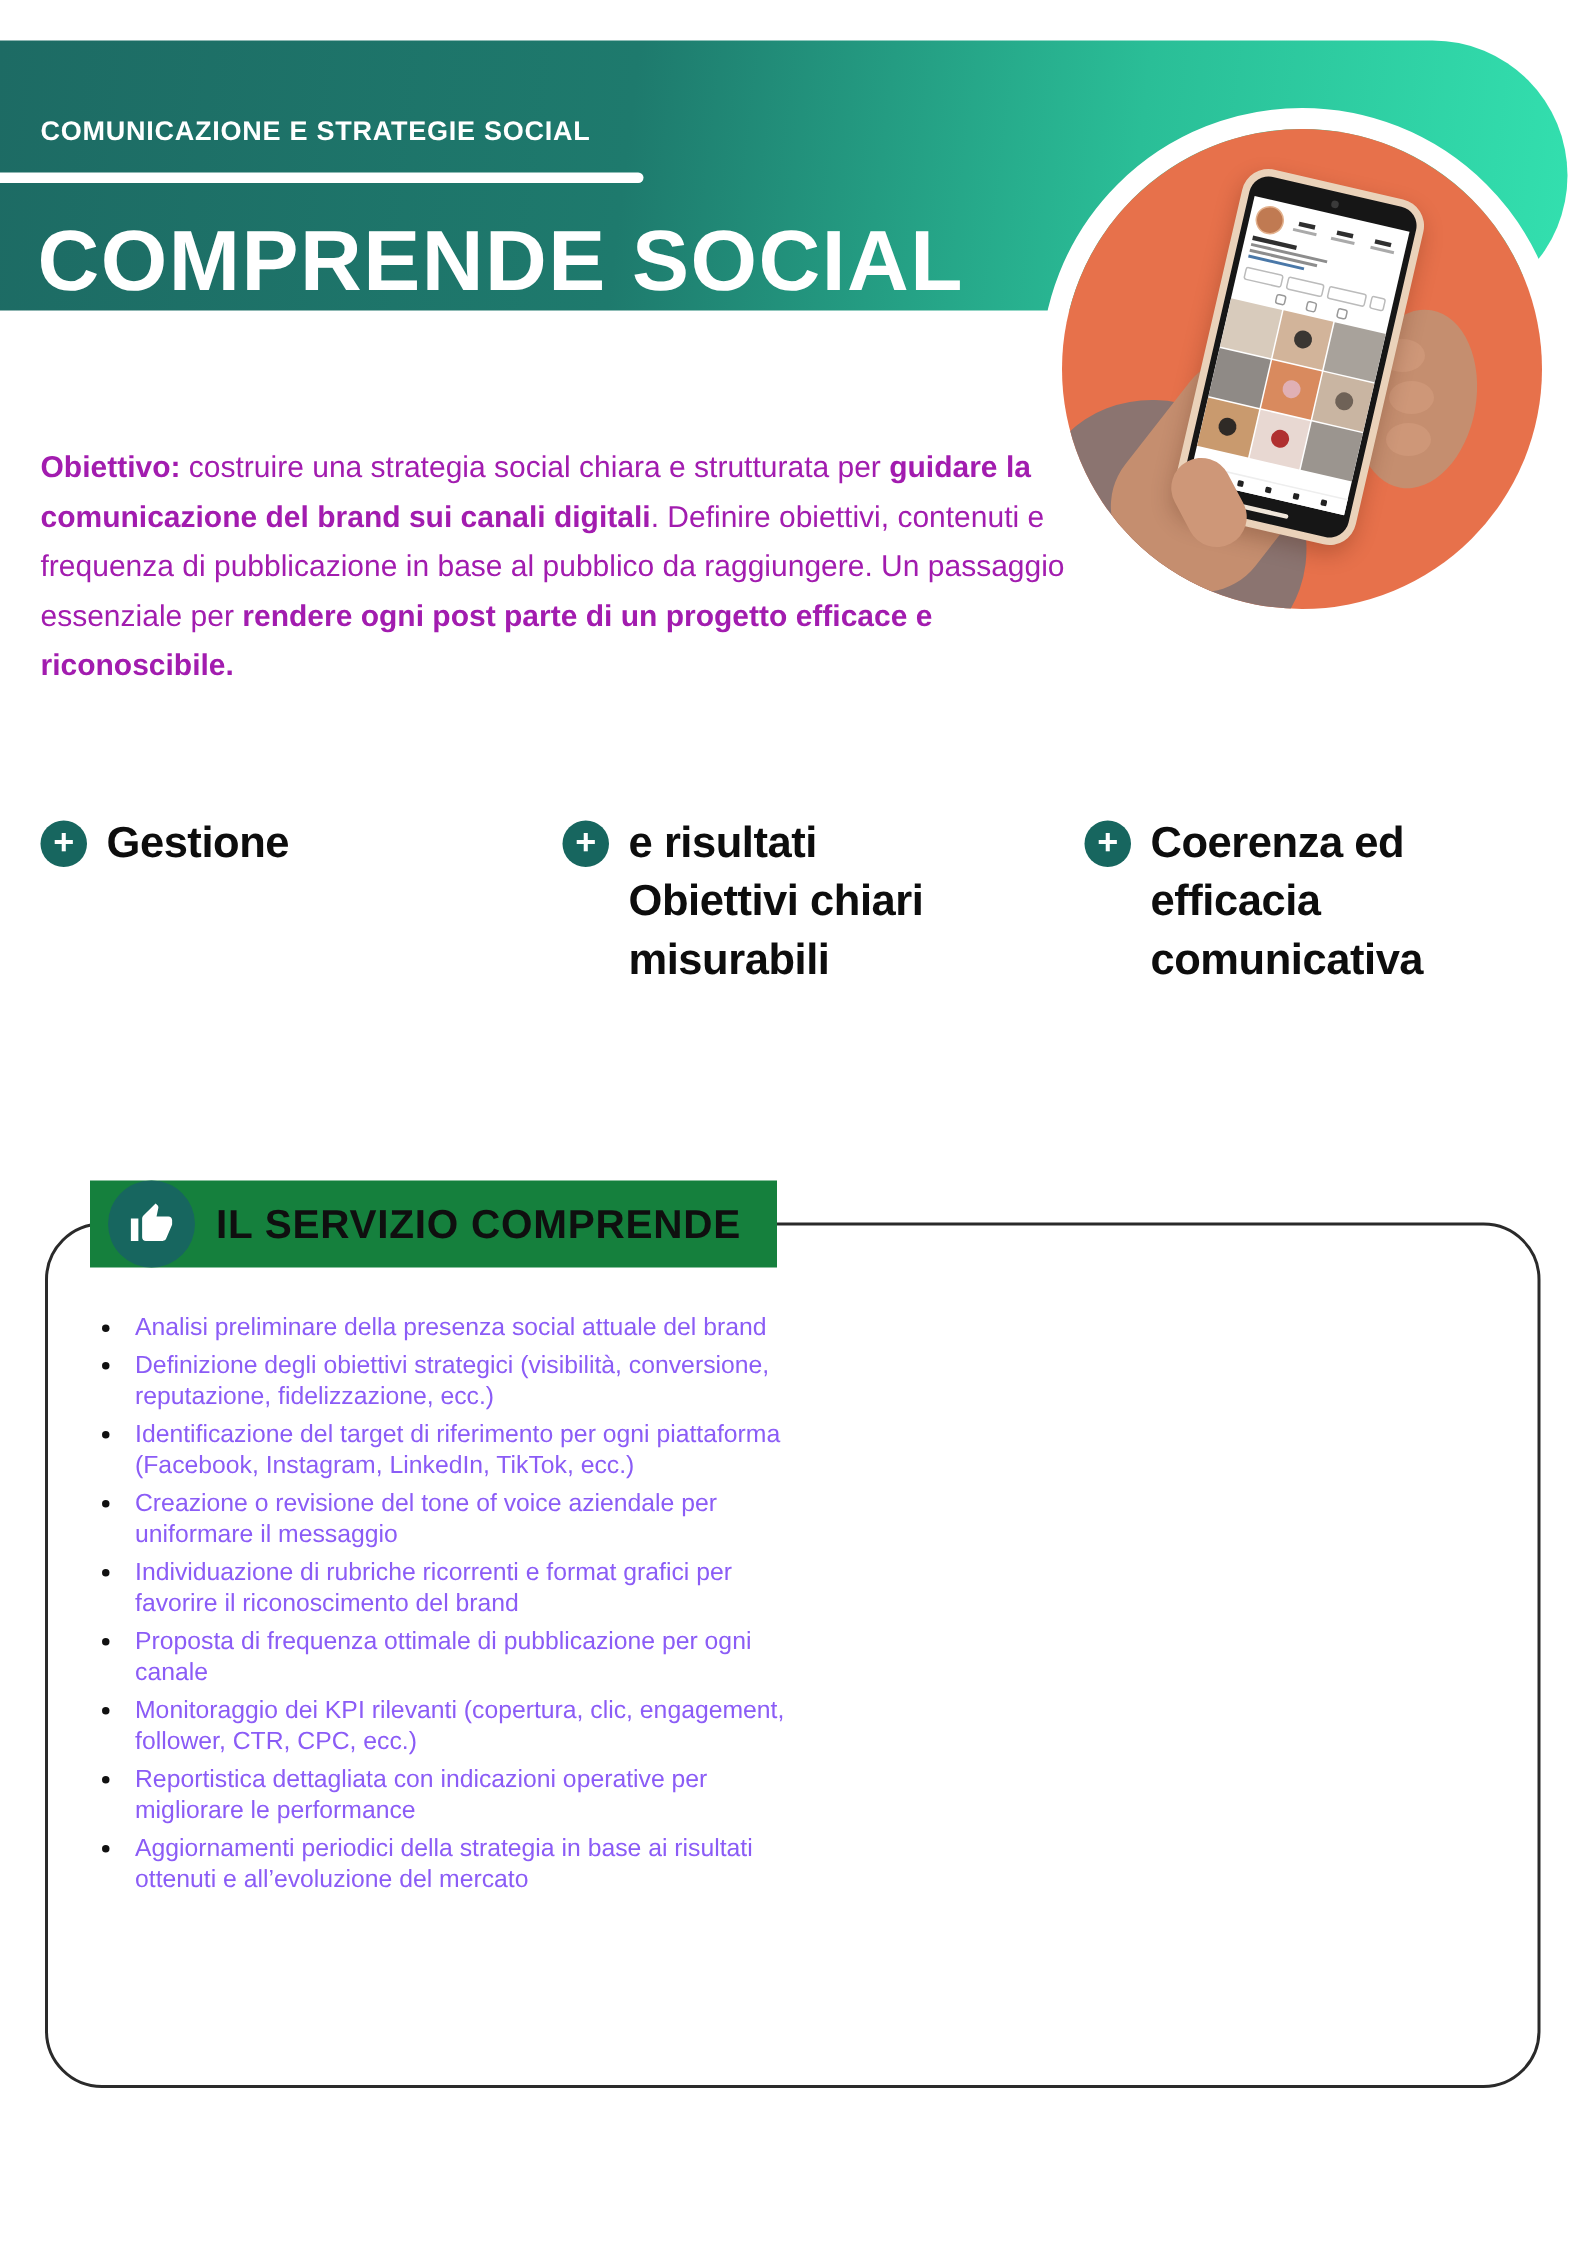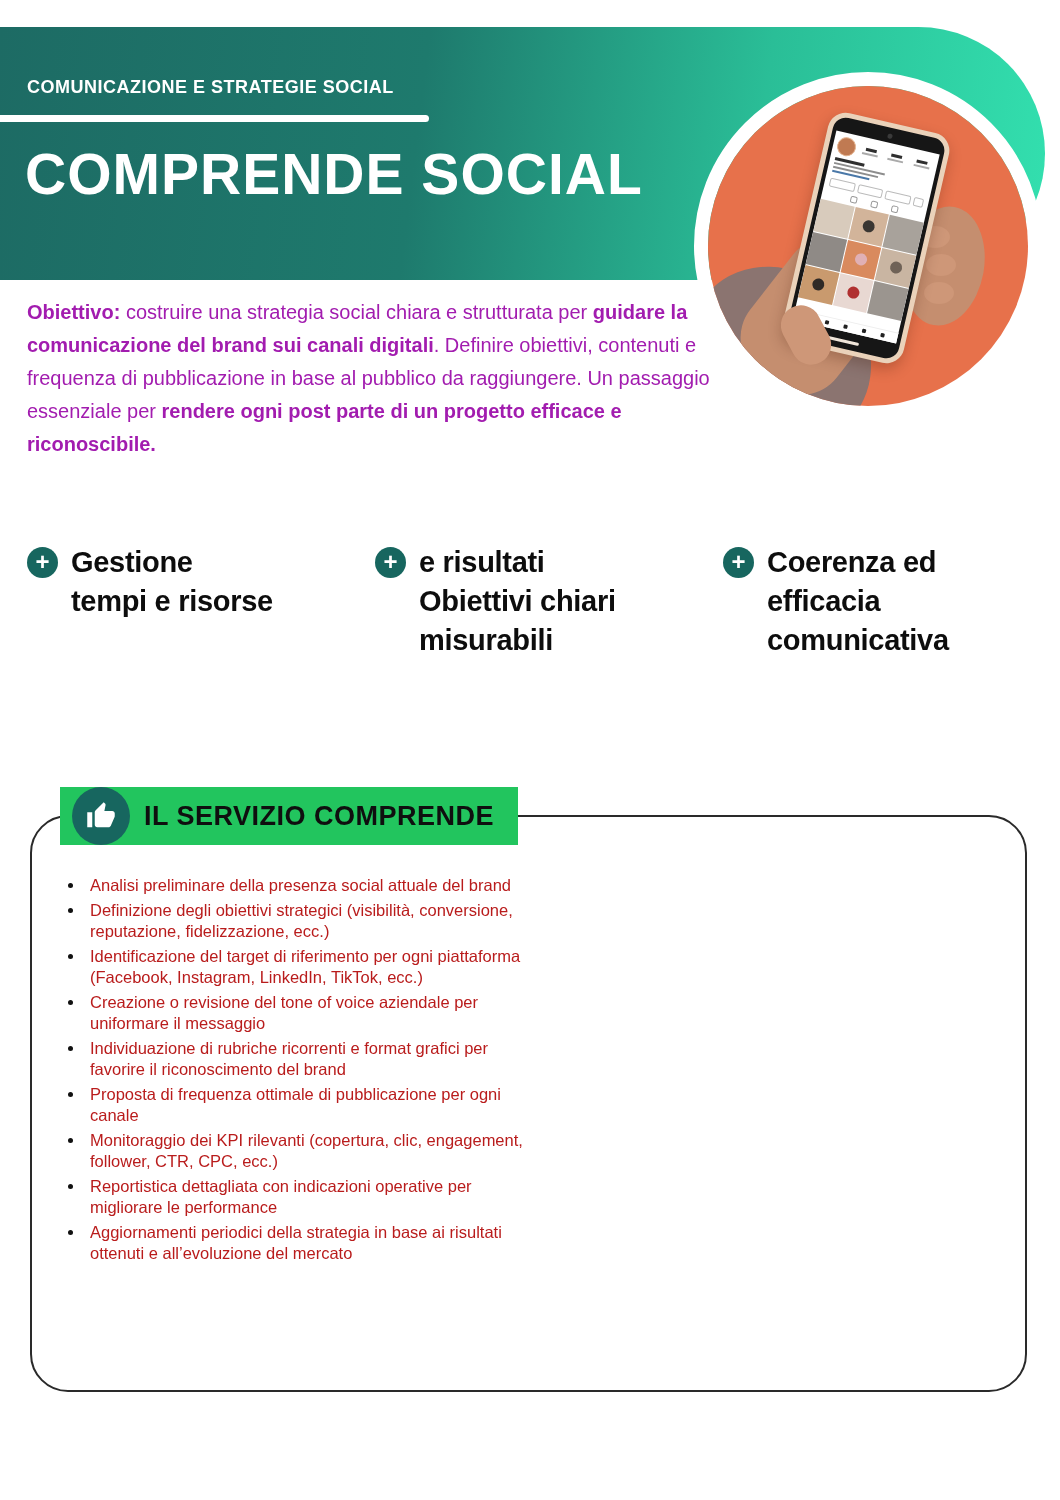--- a/index.html
+++ b/index.html
@@ -12,21 +12,21 @@
     height: 1500px;
     margin: 0 auto;
     background: #ffffff;
     overflow: hidden;
   }
 
   
   .band {
     position: absolute;
     left: 0; top: 27px;
-    width: 1045px; height: 253px;
+    width: 1045px; height: 180px;
     border-radius: 0 170px 170px 0;
     background: linear-gradient(97deg, var(--teal-dark) 0%, #1E7A6D 40%, #2ABE97 72%, var(--teal-mint) 100%);
     z-index: 1;
   }
   .kicker {
     position: absolute;
     left: 27px; top: 50px;
     color: #ffffff;
     font-size: 18px;
     font-weight: 700;
@@ -216,21 +216,21 @@
     width: 997px; height: 577px;
     border: 2px solid #2a2a2a;
     border-radius: 38px;
   }
   .service-head {
     position: absolute;
     left: 28px; top: -30px;
     display: flex;
     align-items: center;
     gap: 14px;
-    background: #22c55e;
+    background: #15803d;
     padding: 0 24px 0 12px;
   }
   .service-icon {
     width: 58px; height: 58px;
     border-radius: 50%;
     background: var(--accent-teal);
     display: flex;
     align-items: center;
     justify-content: center;
   }
@@ -243,21 +243,21 @@
   .service-list {
     list-style: none;
     margin: 58px 0 0 32px;
   }
   .service-list li {
     position: relative;
     max-width: 462px;
     padding-left: 26px;
     font-size: 16.5px;
     line-height: 21.5px;
-    color: #b91c1c;
+    color: #8b5cf6;
     margin-bottom: 3px;
   }
   .service-list li::before {
     content: "";
     position: absolute;
     left: 4px; top: 8px;
     width: 5px; height: 5px;
     border-radius: 50%;
     background: #111111;
   }
@@ -354,21 +354,20 @@
     </div>
   </div>
 
   <p class="intro"><span class="b">Obiettivo:</span><span> costruire una strategia social chiara e strutturata per </span><span class="b">guidare la comunicazione del brand sui canali digitali</span><span>. Definire obiettivi, contenuti e frequenza di pubblicazione in base al pubblico da raggiungere. Un passaggio essenziale per </span><span class="b">rendere ogni post parte di un progetto efficace e riconoscibile.</span></p>
 
   <div class="features">
     <div class="feature">
       <div class="plus-icon">+</div>
       <div class="feature-label">
         <span>Gestione</span>
-        <span>tempi e risorse</span>
       </div>
     </div>
     <div class="feature">
       <div class="plus-icon">+</div>
       <div class="feature-label">
         <span>e risultati</span>
         <span>Obiettivi chiari</span>
         <span>misurabili</span>
       </div>
     </div>

